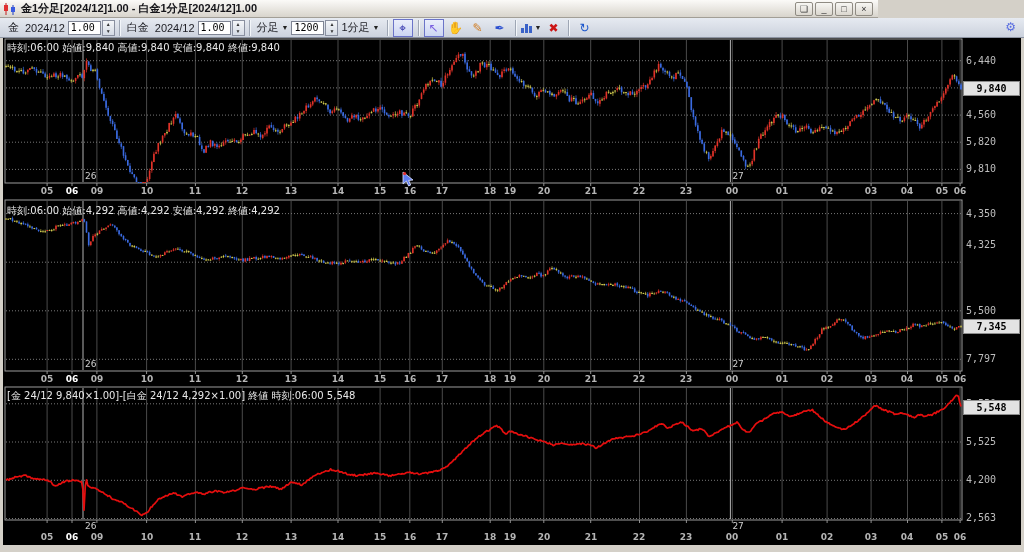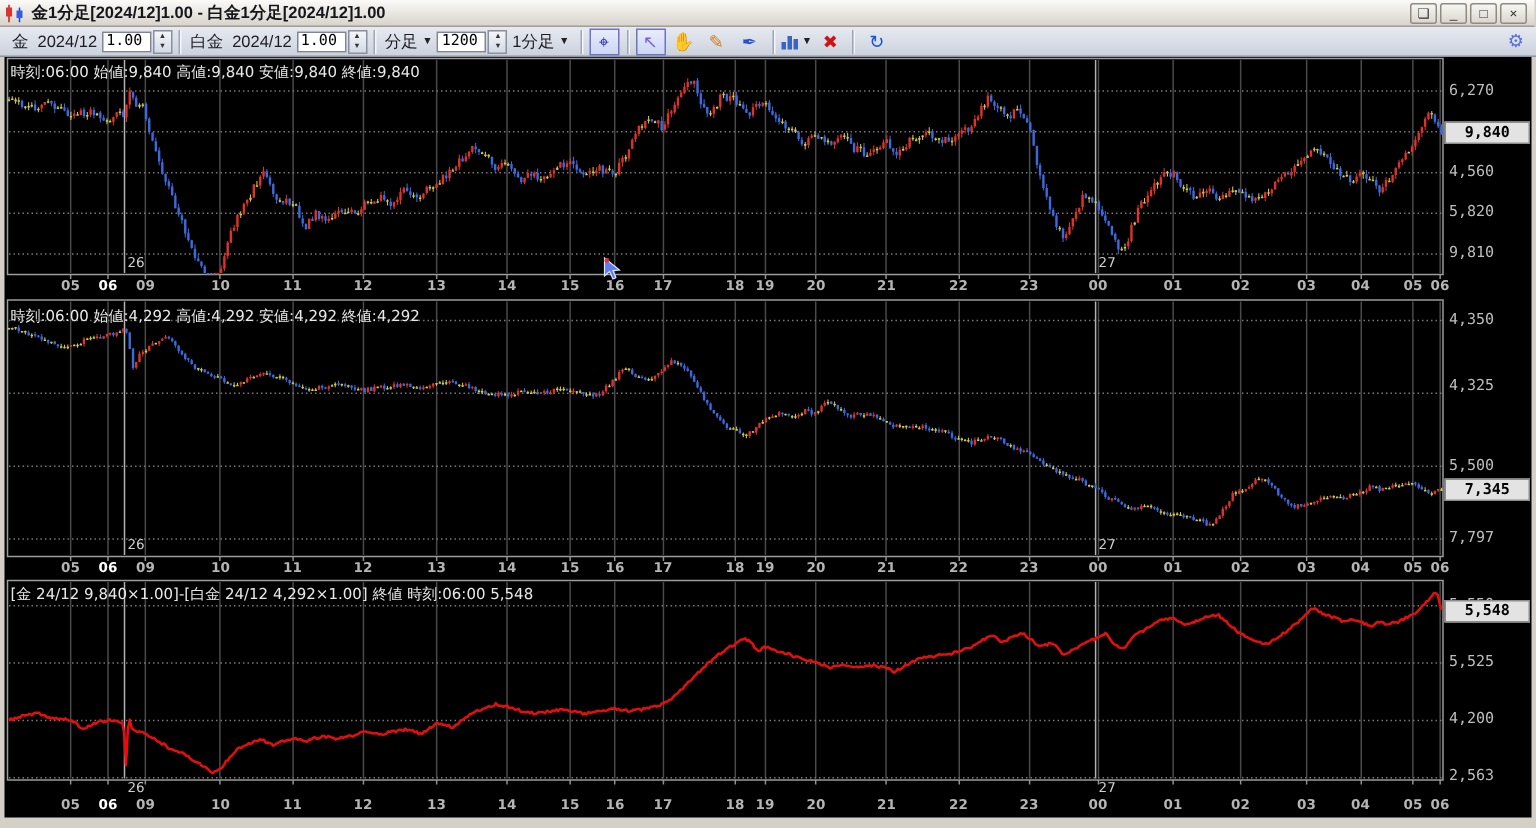--- a/index.html
+++ b/index.html
@@ -1,19 +1,19 @@
 <!DOCTYPE html>
 <html><head>
 <meta charset="utf-8">
 <style>
   html,body{margin:0;padding:0}
   body{width:1024px;height:552px;position:relative;overflow:hidden;background:#d4d0c8;
        font-family:"Liberation Sans",sans-serif;-webkit-font-smoothing:none}
   
-  .titlebar{position:absolute;left:0;top:0;width:1023px;height:18px;box-sizing:border-box;
+  .titlebar{position:absolute;left:0;top:0;width:878px;height:18px;box-sizing:border-box;
     background:linear-gradient(#fbfaf8,#d8d4cc);border-bottom:1px solid #a29e96;
     display:flex;align-items:center;padding:0 3px}
   .app-icon{width:14px;height:12px;flex:0 0 auto}
   .title-text{font-size:11px;font-weight:bold;color:#15151a;margin-left:4px;white-space:nowrap}
   .win-controls{margin-left:auto;display:flex;gap:2px;padding-right:2px}
   .win-btn{width:18px;height:14px;box-sizing:border-box;border:1px solid #8f8b83;border-radius:2px;
     background:linear-gradient(#f7f6f3,#dbd7cf);font-size:9px;line-height:12px;text-align:center;color:#333;cursor:default}
   
   .toolbar{position:absolute;left:0;top:18px;width:1024px;height:20px;box-sizing:border-box;
     background:linear-gradient(#e6eaf1,#ccd2dd);border-bottom:1px solid #8d94a2;
@@ -319,21 +319,21 @@
     <line x1="6" y1="403.8" x2="961" y2="403.8" stroke="#787878" stroke-width="1" stroke-dasharray="1 2"></line>
     <line x1="6" y1="442.0" x2="961" y2="442.0" stroke="#787878" stroke-width="1" stroke-dasharray="1 2"></line>
     <line x1="6" y1="480.3" x2="961" y2="480.3" stroke="#787878" stroke-width="1" stroke-dasharray="1 2"></line>
     <line x1="6" y1="518.5" x2="961" y2="518.5" stroke="#787878" stroke-width="1" stroke-dasharray="1 2"></line>
     <rect x="5" y="387" width="957" height="133" fill="none" stroke="#9c9c9c" stroke-width="1"></rect>
     <path d="M6.0 480.2L7.3 479.0L8.5 480.2L9.8 478.6L11.0 479.1L12.3 478.1L13.5 478.4L14.8 476.7L16.1 476.9L17.3 476.9L18.6 476.5L19.8 476.0L21.1 476.8L22.4 475.7L23.6 475.2L24.9 475.1L26.1 475.2L27.4 476.9L28.6 476.6L29.9 476.8L31.2 478.3L32.4 478.1L33.7 479.0L34.9 478.5L36.2 479.2L37.5 478.6L38.7 479.5L40.0 479.1L41.2 479.5L42.5 479.5L43.7 479.0L45.0 480.1L46.3 480.3L47.5 480.2L48.8 481.5L50.0 481.2L51.3 482.2L52.6 484.5L53.8 485.4L55.1 485.8L56.3 485.6L57.6 485.5L58.8 483.9L60.1 484.2L61.4 483.4L62.6 481.9L63.9 482.5L65.1 481.4L66.4 480.5L67.7 480.4L68.9 481.6L70.2 481.0L71.4 480.8L72.7 479.6L73.9 480.4L75.2 480.8L76.5 480.3L77.7 480.6L79.0 481.2L80.2 481.8L81.5 481.7L82.8 488.9L84.0 510.1L85.3 485.6L86.5 479.8L87.8 485.5L89.0 486.3L90.3 487.3L91.6 488.0L92.8 487.6L94.1 488.0L95.3 488.1L96.6 489.2L97.9 489.5L99.1 490.9L100.4 491.4L101.6 492.1L102.9 492.0L104.1 493.5L105.4 494.4L106.7 495.0L107.9 496.4L109.2 495.6L110.4 496.7L111.7 498.7L112.9 499.4L114.2 499.5L115.5 499.8L116.7 500.6L118.0 500.7L119.2 501.7L120.5 501.7L121.8 501.6L123.0 502.6L124.3 504.0L125.5 503.9L126.8 505.8L128.0 506.7L129.3 507.5L130.6 508.0L131.8 508.3L133.1 508.6L134.3 510.6L135.6 511.0L136.9 511.2L138.1 512.3L139.4 513.6L140.6 514.8L141.9 515.5L143.1 514.2L144.4 514.0L145.7 513.0L146.9 512.6L148.2 511.7L149.4 509.9L150.7 507.2L152.0 507.0L153.2 504.9L154.5 503.9L155.7 502.5L157.0 501.0L158.2 499.1L159.5 498.4L160.8 498.6L162.0 497.7L163.3 497.1L164.5 496.6L165.8 495.5L167.1 496.0L168.3 495.2L169.6 493.9L170.8 494.1L172.1 493.9L173.3 492.9L174.6 493.4L175.9 493.2L177.1 495.1L178.4 495.0L179.6 495.3L180.9 495.8L182.2 497.2L183.4 496.4L184.7 495.5L185.9 495.0L187.2 494.2L188.4 493.8L189.7 494.4L191.0 493.6L192.2 493.3L193.5 493.3L194.7 492.7L196.0 492.4L197.3 492.2L198.5 493.1L199.8 492.8L201.0 493.0L202.3 494.1L203.5 494.2L204.8 494.5L206.1 493.0L207.3 493.1L208.6 492.0L209.8 491.5L211.1 492.4L212.4 492.4L213.6 491.8L214.9 490.6L216.1 490.7L217.4 491.9L218.6 490.8L219.9 491.2L221.2 491.7L222.4 491.9L223.7 493.0L224.9 492.5L226.2 492.4L227.4 491.3L228.7 491.9L230.0 491.2L231.2 491.1L232.5 490.3L233.7 490.4L235.0 491.1L236.3 490.4L237.5 489.8L238.8 489.4L240.0 488.3L241.3 487.9L242.5 487.6L243.8 487.7L245.1 488.1L246.3 488.3L247.6 488.6L248.8 489.0L250.1 488.9L251.4 488.8L252.6 489.6L253.9 489.3L255.1 489.8L256.4 489.6L257.6 489.2L258.9 487.6L260.2 487.8L261.4 487.3L262.7 487.1L263.9 488.3L265.2 486.9L266.5 486.4L267.7 486.8L269.0 487.2L270.2 485.8L271.5 487.1L272.7 486.7L274.0 487.0L275.3 486.9L276.5 488.2L277.8 487.6L279.0 489.4L280.3 488.7L281.6 489.3L282.8 487.5L284.1 487.6L285.3 486.4L286.6 484.8L287.8 485.1L289.1 483.9L290.4 482.4L291.6 482.0L292.9 482.9L294.1 482.4L295.4 483.3L296.7 483.2L297.9 484.0L299.2 483.3L300.4 485.1L301.7 485.3L302.9 484.2L304.2 483.0L305.5 482.9L306.7 480.8L308.0 480.1L309.2 479.6L310.5 478.1L311.8 477.8L313.0 476.3L314.3 475.8L315.5 475.2L316.8 474.4L318.0 473.5L319.3 473.8L320.6 473.7L321.8 472.6L323.1 472.2L324.3 471.8L325.6 470.8L326.8 471.0L328.1 471.1L329.4 470.6L330.6 468.8L331.9 470.4L333.1 470.4L334.4 470.7L335.7 471.2L336.9 470.7L338.2 470.3L339.4 472.1L340.7 471.8L341.9 471.9L343.2 473.1L344.5 473.0L345.7 472.6L347.0 474.6L348.2 474.6L349.5 474.6L350.8 475.1L352.0 474.4L353.3 475.5L354.5 474.5L355.8 476.2L357.0 476.2L358.3 475.2L359.6 474.7L360.8 474.9L362.1 474.8L363.3 475.5L364.6 473.8L365.9 474.4L367.1 474.9L368.4 473.7L369.6 474.2L370.9 472.9L372.1 474.1L373.4 472.8L374.7 472.7L375.9 473.4L377.2 473.1L378.4 473.5L379.7 474.0L381.0 474.7L382.2 474.3L383.5 473.9L384.7 474.8L386.0 474.6L387.2 474.7L388.5 476.3L389.8 475.4L391.0 476.3L392.3 474.7L393.5 475.3L394.8 475.0L396.1 474.7L397.3 474.3L398.6 473.8L399.8 474.0L401.1 474.1L402.3 473.6L403.6 474.0L404.9 473.6L406.1 472.8L407.4 472.3L408.6 472.5L409.9 471.9L411.2 473.2L412.4 472.6L413.7 473.7L414.9 473.7L416.2 473.3L417.4 473.0L418.7 474.5L420.0 474.3L421.2 473.9L422.5 473.1L423.7 473.1L425.0 472.7L426.3 472.7L427.5 473.7L428.8 472.2L430.0 472.4L431.3 471.9L432.5 472.3L433.8 471.2L435.1 471.0L436.3 470.6L437.6 471.1L438.8 470.6L440.1 470.5L441.3 468.9L442.6 468.5L443.9 467.9L445.1 467.6L446.4 466.5L447.6 466.3L448.9 464.5L450.2 463.2L451.4 462.5L452.7 461.1L453.9 459.6L455.2 459.5L456.4 457.2L457.7 456.2L459.0 454.3L460.2 454.1L461.5 452.8L462.7 450.9L464.0 449.8L465.3 448.1L466.5 448.1L467.8 446.4L469.0 445.1L470.3 444.4L471.5 442.0L472.8 441.2L474.1 441.1L475.3 439.3L476.6 438.4L477.8 437.3L479.1 435.7L480.4 436.2L481.6 434.9L482.9 434.2L484.1 432.7L485.4 431.8L486.6 430.5L487.9 431.1L489.2 430.7L490.4 429.1L491.7 428.0L492.9 427.4L494.2 426.4L495.5 426.3L496.7 425.5L498.0 427.2L499.2 426.7L500.5 428.2L501.7 429.1L503.0 431.9L504.3 432.7L505.5 433.9L506.8 433.9L508.0 432.1L509.3 431.1L510.6 431.9L511.8 431.2L513.1 432.0L514.3 433.0L515.6 432.9L516.8 433.4L518.1 434.6L519.4 434.9L520.6 434.7L521.9 434.8L523.1 435.9L524.4 436.0L525.7 435.4L526.9 436.1L528.2 437.6L529.4 438.2L530.7 437.6L531.9 437.7L533.2 438.3L534.5 439.1L535.7 439.7L537.0 440.0L538.2 440.9L539.5 440.3L540.7 440.2L542.0 441.2L543.3 441.3L544.5 441.5L545.8 442.3L547.0 443.1L548.3 443.7L549.6 442.9L550.8 444.2L552.1 444.4L553.3 445.7L554.6 445.1L555.8 443.9L557.1 444.0L558.4 443.8L559.6 443.8L560.9 443.3L562.1 443.0L563.4 443.7L564.7 443.9L565.9 444.2L567.2 444.3L568.4 444.7L569.7 444.8L570.9 444.4L572.2 444.9L573.5 444.3L574.7 444.7L576.0 444.5L577.2 443.7L578.5 444.0L579.8 443.5L581.0 444.4L582.3 443.0L583.5 443.5L584.8 444.4L586.0 445.1L587.3 444.1L588.6 444.4L589.8 444.7L591.1 445.6L592.3 445.5L593.6 446.0L594.9 447.7L596.1 448.4L597.4 447.5L598.6 445.9L599.9 446.6L601.1 445.7L602.4 444.6L603.7 443.0L604.9 443.5L606.2 442.8L607.4 441.4L608.7 440.7L610.0 441.0L611.2 439.5L612.5 438.8L613.7 438.9L615.0 438.7L616.2 437.8L617.5 438.4L618.8 437.7L620.0 437.5L621.3 437.6L622.5 438.3L623.8 437.3L625.1 436.7L626.3 436.2L627.6 436.5L628.8 436.4L630.1 436.3L631.3 436.3L632.6 436.0L633.9 436.4L635.1 435.7L636.4 434.3L637.6 434.3L638.9 434.8L640.2 434.2L641.4 433.7L642.7 432.5L643.9 432.2L645.2 432.2L646.4 432.2L647.7 431.8L649.0 430.2L650.2 429.8L651.5 429.0L652.7 428.1L654.0 427.7L655.2 426.0L656.5 426.6L657.8 425.0L659.0 424.4L660.3 424.2L661.5 423.9L662.8 424.1L664.1 424.8L665.3 426.1L666.6 427.7L667.8 428.1L669.1 427.4L670.3 427.5L671.6 427.0L672.9 425.0L674.1 424.8L675.4 424.3L676.6 423.7L677.9 423.9L679.2 423.1L680.4 422.1L681.7 422.7L682.9 422.4L684.2 424.5L685.4 425.6L686.7 426.1L688.0 426.2L689.2 427.9L690.5 429.6L691.7 430.0L693.0 430.8L694.3 430.3L695.5 430.2L696.8 429.5L698.0 430.4L699.3 428.6L700.5 428.9L701.8 429.3L703.1 430.0L704.3 430.6L705.6 432.3L706.8 433.8L708.1 436.0L709.4 436.4L710.6 435.9L711.9 435.4L713.1 434.8L714.4 433.2L715.6 433.0L716.9 432.3L718.2 432.1L719.4 430.9L720.7 429.9L721.9 429.2L723.2 428.9L724.5 427.9L725.7 427.5L727.0 426.7L728.2 425.8L729.5 426.9L730.7 425.0L732.0 425.2L733.3 424.3L734.5 423.6L735.8 423.3L737.0 421.9L738.3 423.3L739.6 425.3L740.8 427.2L742.1 429.0L743.3 429.8L744.6 430.1L745.8 431.6L747.1 432.0L748.4 432.0L749.6 432.0L750.9 430.8L752.1 428.7L753.4 427.2L754.6 425.5L755.9 423.9L757.2 422.8L758.4 422.2L759.7 421.1L760.9 420.9L762.2 421.2L763.5 419.4L764.7 418.3L766.0 418.3L767.2 417.5L768.5 416.8L769.7 415.4L771.0 414.9L772.3 414.0L773.5 413.2L774.8 413.0L776.0 413.2L777.3 412.4L778.6 413.1L779.8 412.0L781.1 412.4L782.3 411.9L783.6 412.8L784.8 413.9L786.1 414.5L787.4 414.8L788.6 415.9L789.9 416.5L791.1 416.1L792.4 415.8L793.7 415.7L794.9 414.8L796.2 415.1L797.4 413.6L798.7 414.1L799.9 413.1L801.2 412.8L802.5 412.2L803.7 411.0L805.0 411.1L806.2 411.2L807.5 410.6L808.8 410.0L810.0 410.9L811.3 410.3L812.5 409.5L813.8 412.1L815.0 412.2L816.3 413.8L817.6 414.0L818.8 416.1L820.1 417.2L821.3 418.3L822.6 418.3L823.9 420.2L825.1 421.8L826.4 421.6L827.6 422.8L828.9 422.9L830.1 424.4L831.4 424.8L832.7 425.6L833.9 425.9L835.2 426.9L836.4 427.2L837.7 427.7L839.0 427.9L840.2 428.0L841.5 429.3L842.7 429.2L844.0 428.9L845.2 429.2L846.5 428.8L847.8 427.2L849.0 426.3L850.3 426.3L851.5 425.5L852.8 424.4L854.1 423.8L855.3 421.8L856.6 422.2L857.8 421.4L859.1 419.6L860.3 419.1L861.6 417.1L862.9 416.3L864.1 415.7L865.4 415.3L866.6 413.2L867.9 412.5L869.1 411.3L870.4 409.7L871.7 408.8L872.9 407.2L874.2 405.8L875.4 406.1L876.7 405.6L878.0 406.4L879.2 408.0L880.5 407.8L881.7 409.6L883.0 409.4L884.2 410.5L885.5 409.8L886.8 410.7L888.0 412.1L889.3 411.0L890.5 411.7L891.8 412.2L893.1 412.6L894.3 414.5L895.6 414.1L896.8 414.1L898.1 413.9L899.3 413.6L900.6 412.8L901.9 413.1L903.1 413.6L904.4 413.8L905.6 414.0L906.9 414.6L908.2 414.5L909.4 416.3L910.7 415.6L911.9 417.0L913.2 417.0L914.4 417.8L915.7 417.1L917.0 415.6L918.2 414.7L919.5 415.1L920.7 414.6L922.0 414.8L923.3 416.3L924.5 416.3L925.8 416.2L927.0 415.8L928.3 414.7L929.5 415.1L930.8 414.7L932.1 415.4L933.3 413.6L934.6 412.6L935.8 413.5L937.1 411.3L938.4 412.0L939.6 410.6L940.9 409.8L942.1 409.4L943.4 409.1L944.6 408.1L945.9 406.8L947.2 405.3L948.4 403.5L949.7 403.1L950.9 400.9L952.2 400.6L953.5 398.7L954.7 397.1L956.0 395.4L957.2 395.5L958.5 396.5L959.7 402.2L961.0 406.6" stroke="#e50e0e" stroke-width="1.7" fill="none" stroke-linejoin="round"></path>
   </svg>
 <div id="overlay">
     <div class="dlabel" style="left:84.9955px;top:171px">26</div>
     <div class="dlabel" style="left:732.4060000000001px;top:171px">27</div>
-    <div class="ytick" style="top:55px">6,270</div>
+    <div class="ytick" style="top:55px">6,440</div>
     <div class="ytick" style="top:82px">9,840</div>
     <div class="ytick" style="top:109px">4,560</div>
     <div class="ytick" style="top:136px">5,820</div>
     <div class="ytick" style="top:163px">9,810</div>
     <div class="curbox" style="top:81px">9,840</div>
     <div class="tlabel" style="left:35px;top:186px">05</div>
     <div class="tlabel hot" style="left:60px;top:186px">06</div>
     <div class="tlabel" style="left:85px;top:186px">09</div>
     <div class="tlabel" style="left:135px;top:186px">10</div>
     <div class="tlabel" style="left:183px;top:186px">11</div>
@@ -352,21 +352,21 @@
     <div class="tlabel" style="left:720px;top:186px">00</div>
     <div class="tlabel" style="left:770px;top:186px">01</div>
     <div class="tlabel" style="left:815px;top:186px">02</div>
     <div class="tlabel" style="left:859px;top:186px">03</div>
     <div class="tlabel" style="left:895px;top:186px">04</div>
     <div class="tlabel" style="left:930px;top:186px">05</div>
     <div class="tlabel" style="left:948px;top:186px">06</div>
     <div class="dlabel" style="left:84.9955px;top:359px">26</div>
     <div class="dlabel" style="left:732.4060000000001px;top:359px">27</div>
     <div class="ytick" style="top:208px">4,350</div>
-    <div class="ytick" style="top:252px">4,325</div>
+    <div class="ytick" style="top:239px">4,325</div>
     <div class="ytick" style="top:305px">5,500</div>
     <div class="ytick" style="top:353px">7,797</div>
     <div class="curbox" style="top:319px">7,345</div>
     <div class="tlabel" style="left:35px;top:374px">05</div>
     <div class="tlabel hot" style="left:60px;top:374px">06</div>
     <div class="tlabel" style="left:85px;top:374px">09</div>
     <div class="tlabel" style="left:135px;top:374px">10</div>
     <div class="tlabel" style="left:183px;top:374px">11</div>
     <div class="tlabel" style="left:230px;top:374px">12</div>
     <div class="tlabel" style="left:279px;top:374px">13</div>

